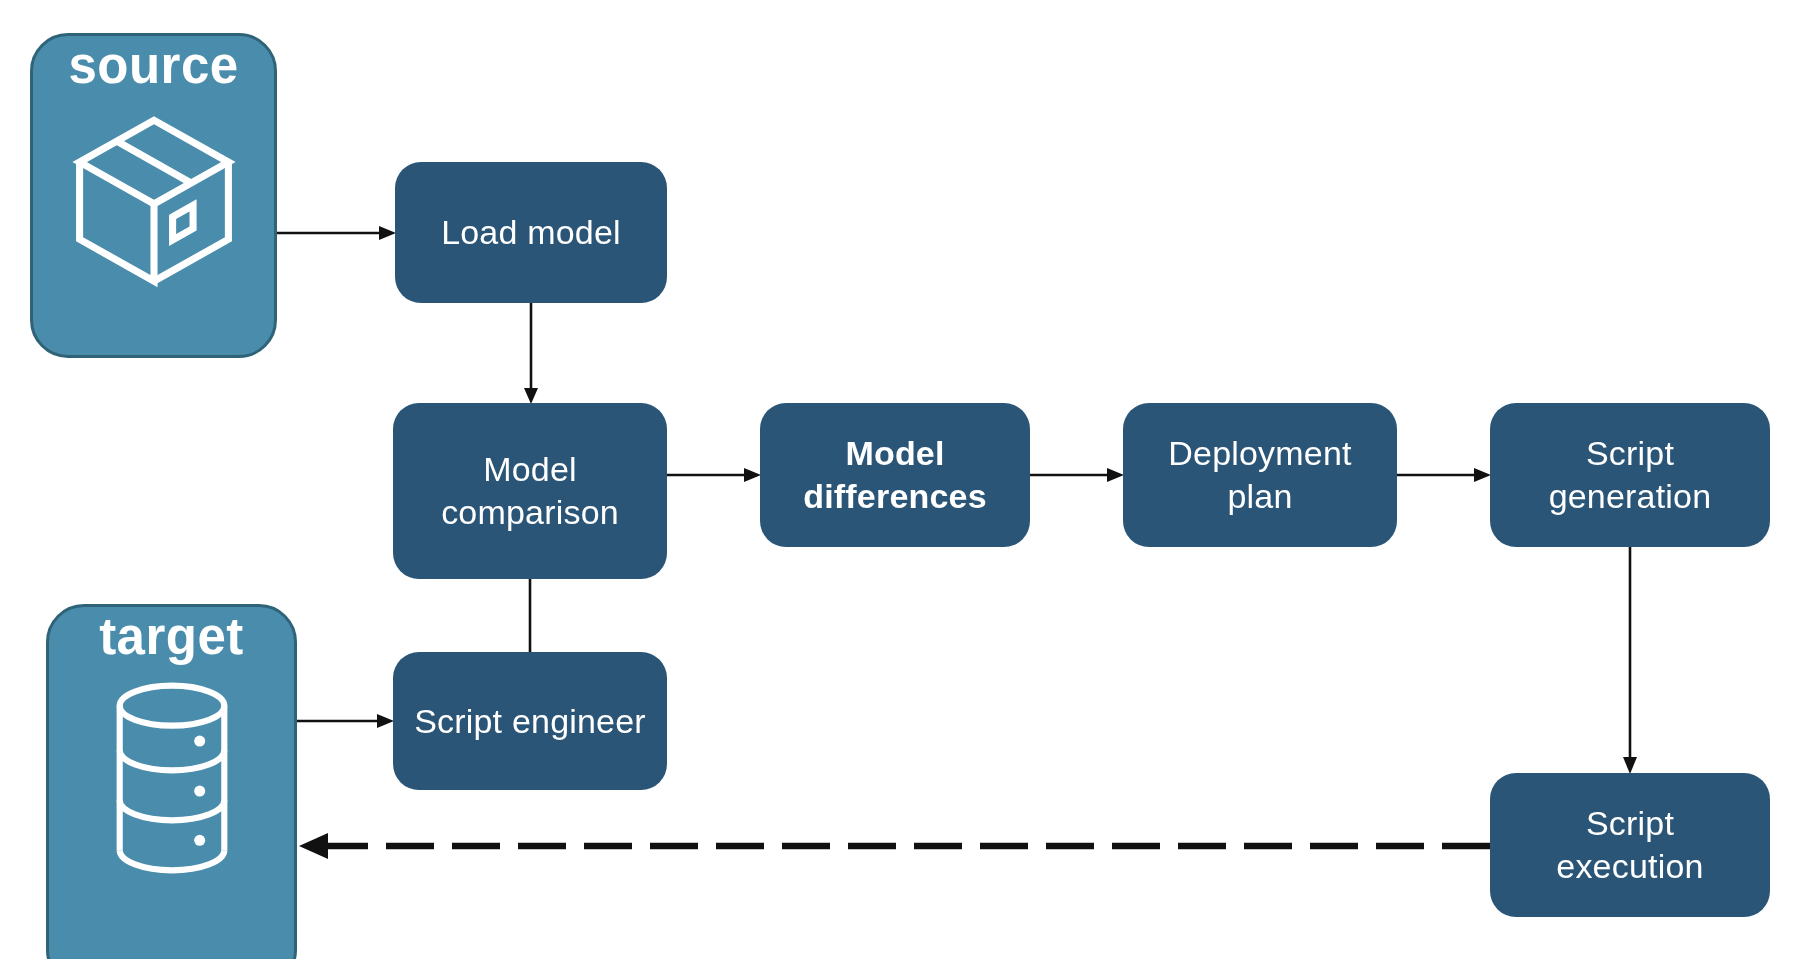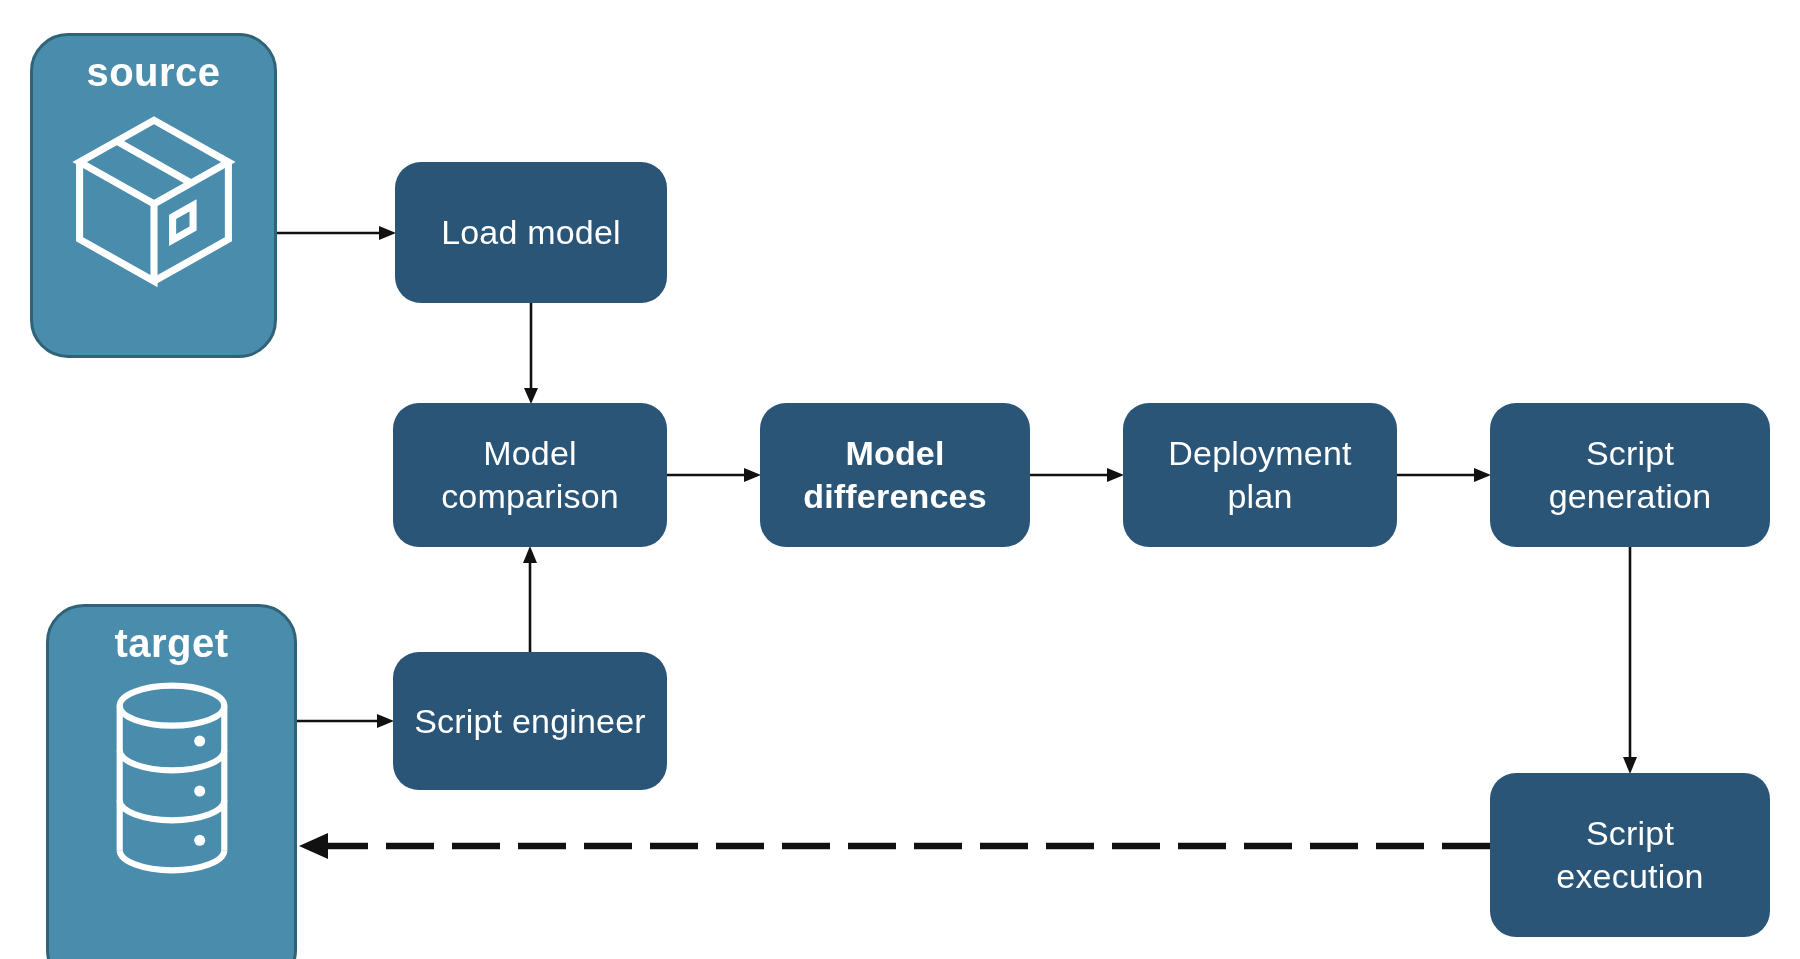--- a/index.html
+++ b/index.html
@@ -55,23 +55,22 @@
     background: var(--endpoint-fill, #4A8CAB);
     border: 3px solid var(--endpoint-border, #2F6377);
     border-radius: 38px;
     box-sizing: border-box;
     display: flex;
     flex-direction: column;
     align-items: center;
     color: var(--endpoint-text, #ffffff);
   }
   .ep-label {
-    font-size: 40px;
+    font-size: 51px;
     font-weight: 800;
-    margin-top: 14px;
     letter-spacing: 0.5px;
     text-align: center;
   }
   .ep-icon {
     display: block;
   }
   .ep-icon path, .ep-icon ellipse, .ep-icon line {
     stroke: #ffffff;
     fill: none;
   }
@@ -156,37 +155,37 @@
       <circle cx="68" cy="41" r="3.6"></circle>
       <circle cx="68" cy="73.5" r="3.6"></circle>
       <circle cx="68" cy="105.5" r="3.6"></circle>
     </svg>
   </div>
 
   <div class="node" style="left:395px; top:162px; width:272px; height:141px;">
     <span>Load model</span>
   </div>
 
-  <div class="node" style="left:393px; top:403px; width:274px; height:144px;">
+  <div class="node" style="left:393px; top:403px; width:274px; height:176px;">
     <span>Model comparison</span>
   </div>
 
   <div class="node" style="left:760px; top:403px; width:270px; height:144px;font-weight:bold;">
     <span>Model differences</span>
   </div>
 
   <div class="node" style="left:1123px; top:403px; width:274px; height:144px;">
     <span>Deployment plan</span>
   </div>
 
   <div class="node" style="left:1490px; top:403px; width:280px; height:144px;">
     <span>Script generation</span>
   </div>
 
   <div class="node" style="left:393px; top:652px; width:274px; height:138px;">
     <span>Script engineer</span>
   </div>
 
-  <div class="node" style="left:1490px; top:773px; width:280px; height:164px;">
+  <div class="node" style="left:1490px; top:773px; width:280px; height:144px;">
     <span>Script execution</span>
   </div>
 
 </div>
 
 </body></html>

